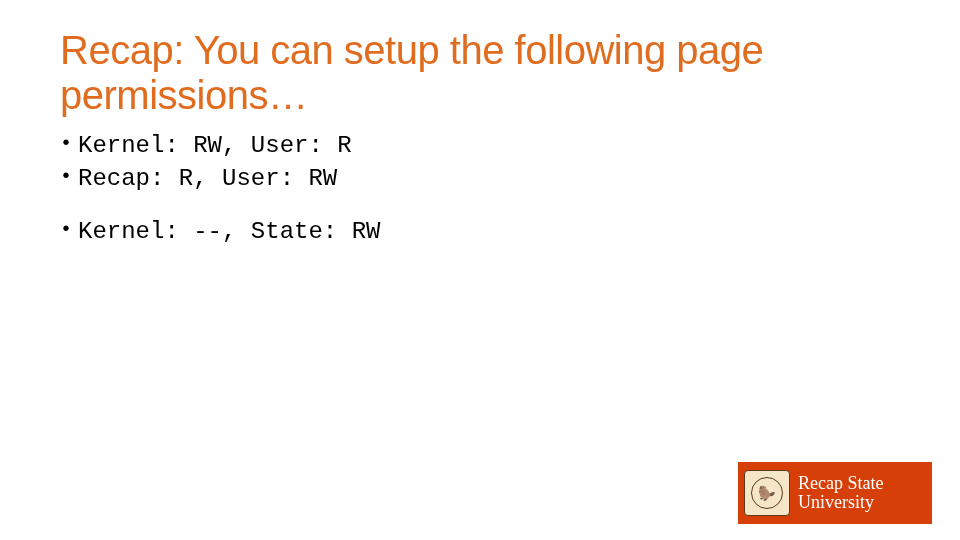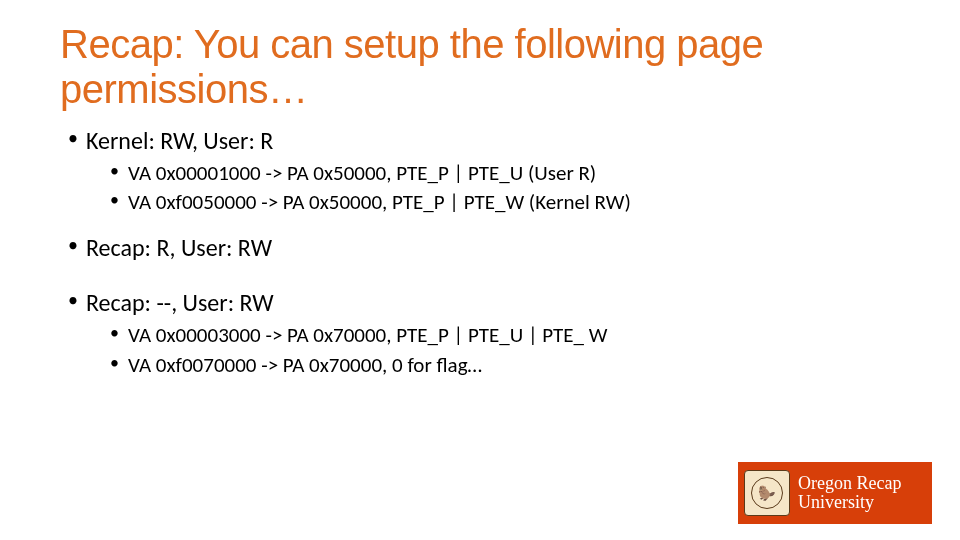--- a/index.html
+++ b/index.html
@@ -17,27 +17,28 @@
     height: 540px;
     box-sizing: border-box;
     padding: 18px 60px 0 60px;
   }
   .title {
     color: #e06c1f;
     font-family: Arial, Helvetica, sans-serif;
     font-size: 40px;
     font-weight: 400;
     line-height: 1.12;
-    margin: 4px 0 14px 0;
+    margin: 10px 0 14px 0;
     letter-spacing: -0.5px;
   }
   ul.top {
     list-style: none;
     padding: 0;
-    margin: 8px;
+    margin: 0;
+    font-family: Liberation Mono, monospace;
   }
   ul.top > li {
     font-size: 24px;
     color: #000;
     margin: 0 0 6px 0;
     padding-left: 18px;
     position: relative;
   }
   ul.top > li::before {
     content: "•";
@@ -120,40 +121,32 @@
 </style>
 </head>
 <body>
 
 <div class="slide">
   <h1 class="title">Recap: You can setup the following page permissions…</h1>
 
   <ul class="top">
     <li>
       <span>Kernel: RW, User: R</span>
-      <ul class="sub">
-        <li>VA 0x00001000 -&gt; PA 0x50000, PTE_P | PTE_U (User R)</li>
-        <li>VA 0xf0050000 -&gt; PA 0x50000, PTE_P | PTE_W (Kernel RW)</li>
-      </ul>
     </li>
     <li>
       <span>Recap: R, User: RW</span>
     </li>
     <div class="spacer"></div>
     <li>
-      <span>Recap: --, User: RW</span>
-      <ul class="sub">
-        <li>VA 0x00003000 -&gt; PA 0x70000, PTE_P | PTE_U | PTE_ W</li>
-        <li>VA 0xf0070000 -&gt; PA 0x70000, 0 for flag…</li>
-      </ul>
+      <span>Kernel: --, State: RW</span>
     </li>
   </ul>
 
   <div class="logo">
     <div class="logo-seal">
       <div class="logo-seal-inner">🦫</div>
     </div>
     <div class="logo-text">
-      <div class="logo-line1">Oregon Recap</div>
+      <div class="logo-line1">Recap State</div>
       <div class="logo-line2">University</div>
     </div>
   </div>
 </div>
 
 </body></html>

